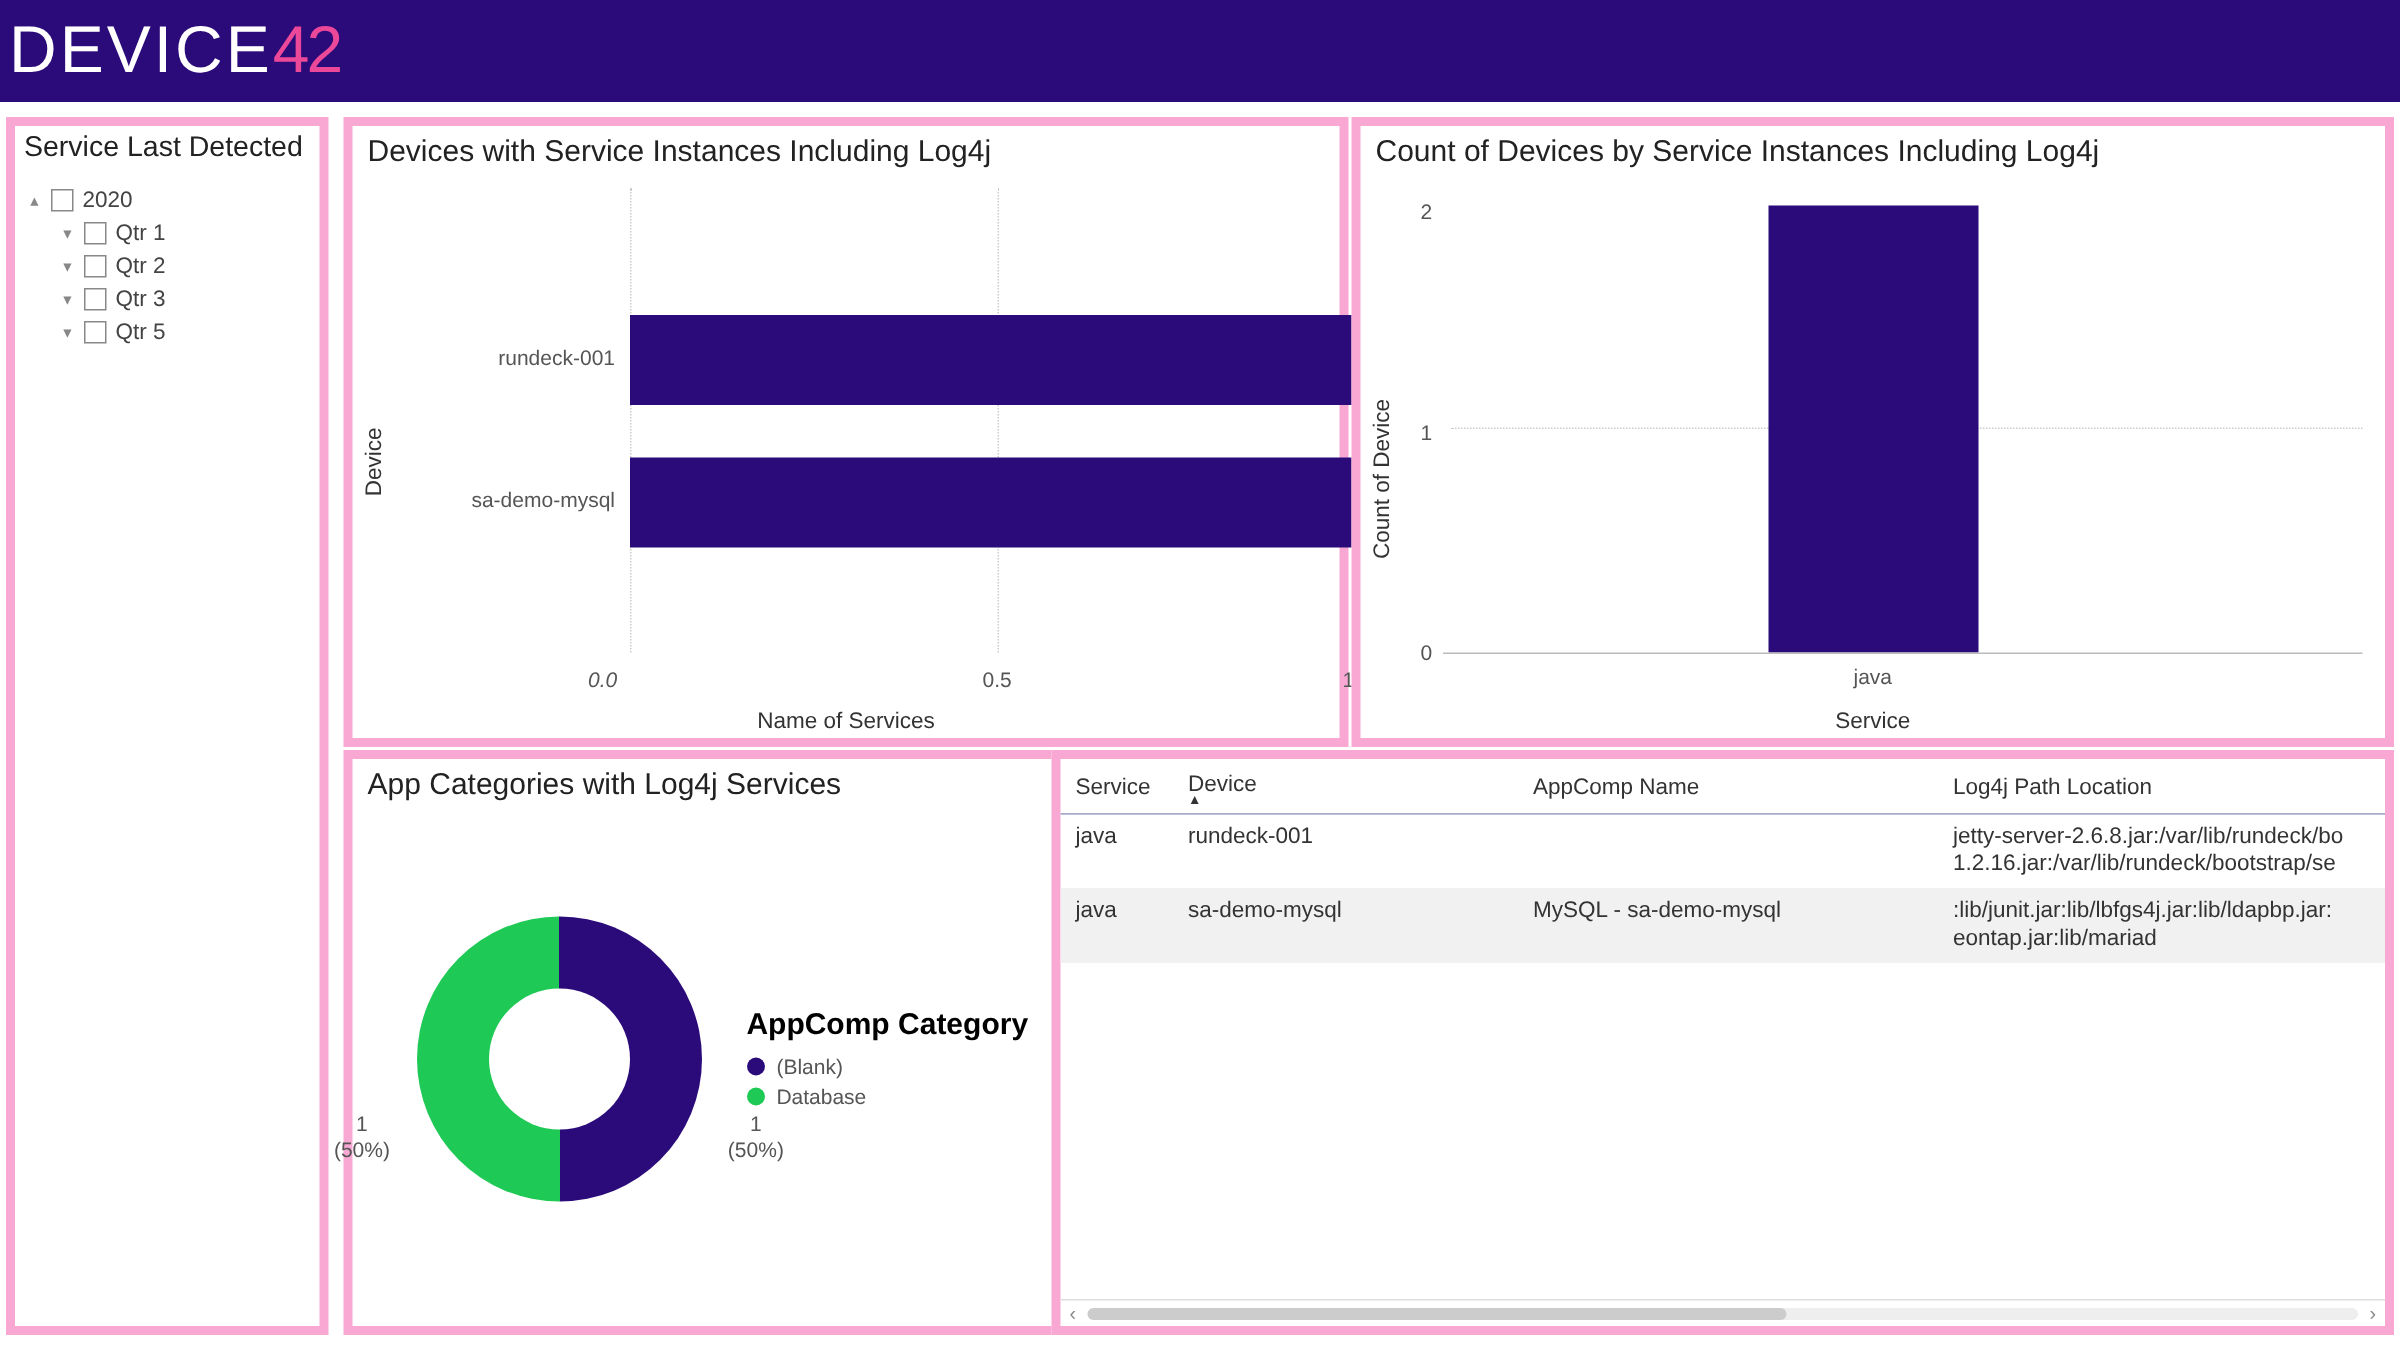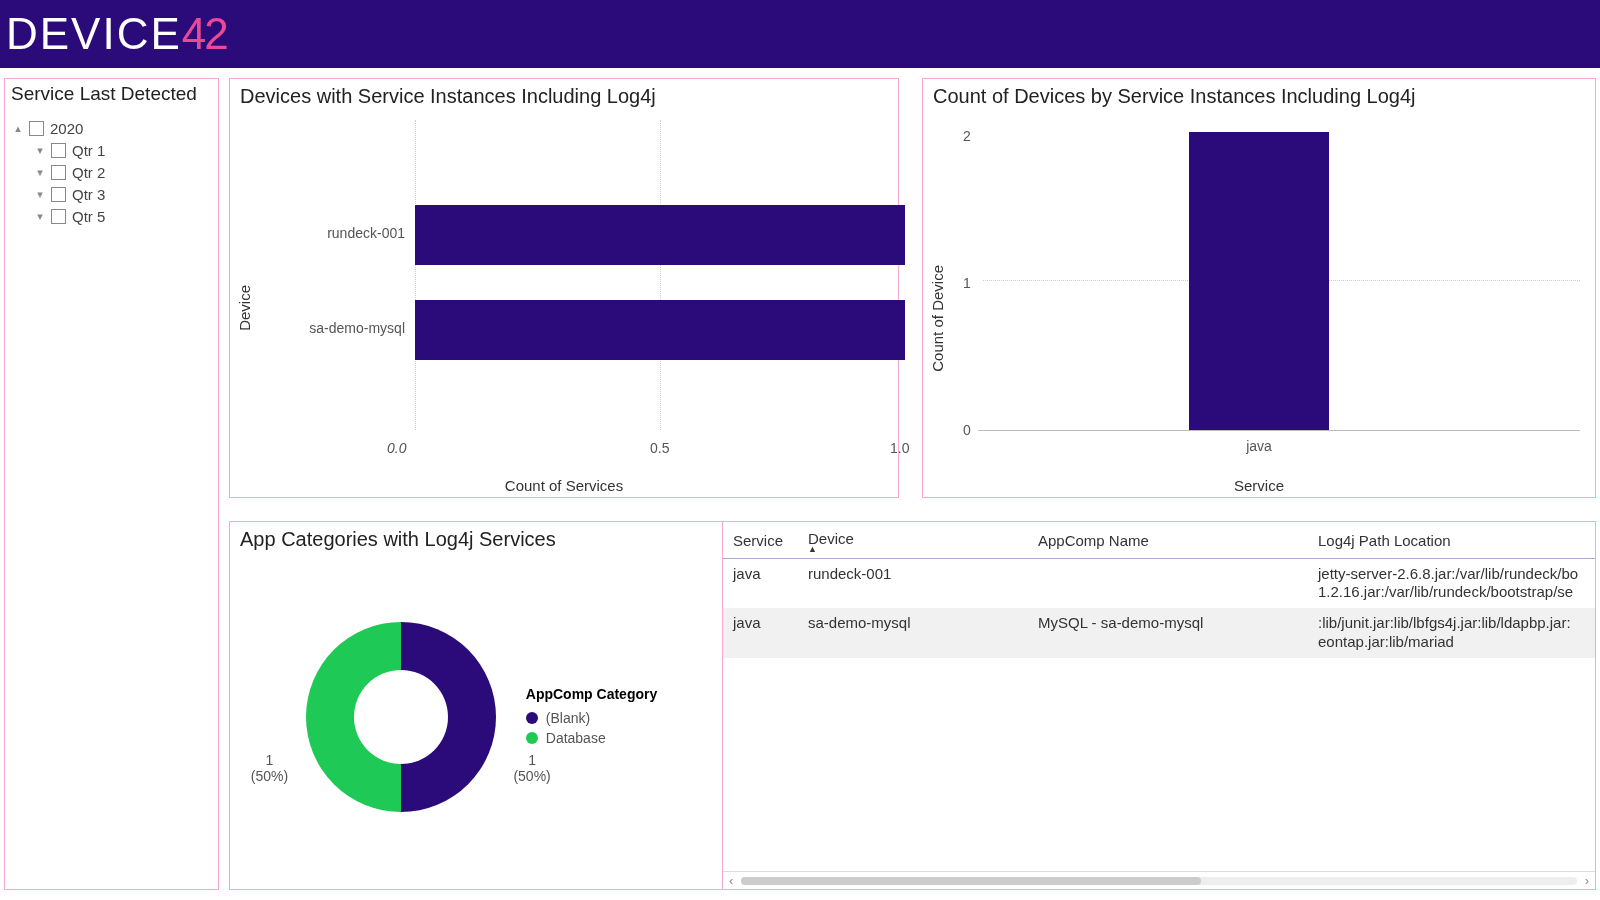--- a/index.html
+++ b/index.html
@@ -29,21 +29,21 @@
   .logo .d42 { font-weight: 300; }
   .logo .num { color: #ec4899; font-weight: 400; letter-spacing: -2px; }
   .content {
     display: grid;
     grid-template-columns: 215px 1fr;
     gap: 10px;
     padding: 10px 4px;
     height: calc(100% - 68px);
   }
   .panel {
-    border: 1px solid #f9a8d4;
+    border: 6px solid #f9a8d4;
     background: #fff;
     position: relative;
   }
   .panel-title {
     font-size: 20px;
     font-weight: 400;
     color: #222;
     padding: 6px 10px 2px;
   }
   
@@ -57,37 +57,37 @@
   .tree-check {
     width: 15px; height: 15px; border: 1px solid #888; margin: 0 6px 0 2px;
     display:inline-block;
   }
   .tree-indent { width: 22px; display:inline-block; }
   
   .right {
     display: grid;
     grid-template-columns: 670px 1fr;
     grid-template-rows: 420px 1fr;
-    gap: 23px;
+    gap: 2px;
   }
   .axis-label { font-size: 15px; color: #333; }
   .tick { font-size: 14px; color: #555; }
   .rot { writing-mode: vertical-rl; transform: rotate(180deg); }
   
   .donut-wrap { display:flex; align-items:center; justify-content:center; height: calc(100% - 40px); gap: 30px; padding: 0 20px; }
   .donut {
     width: 190px; height: 190px; border-radius: 50%;
     background: conic-gradient(#2b0a7a 0deg 180deg, #1fc955 180deg 360deg);
     position: relative;
   }
   .donut::after {
     content: ""; position:absolute; inset: 48px; background:#fff; border-radius:50%;
   }
   .donut-label { position:absolute; font-size:14px; color:#555; line-height:1.2; text-align:center; }
-  .legend-title { font-weight: 600; font-size: 14px; margin-bottom: 6px; }
+  .legend-title { font-weight: 600; font-size: 20px; margin-bottom: 6px; }
   .legend-row { display:flex; align-items:center; font-size:14px; color:#555; padding: 2px 0; }
   .swatch { width: 12px; height: 12px; border-radius: 50%; margin-right: 8px; }
   
   .table-panel { overflow:hidden; display:flex; flex-direction:column; }
   .tbl { width: 100%; border-collapse: collapse; font-size: 15px; color:#333; }
   .tbl th { text-align:left; font-weight:400; padding: 8px 10px 6px; border-bottom: 1px solid #aac; position:relative; }
   .tbl th .sort { font-size: 9px; color:#333; display:block; line-height:0.5; }
   .tbl td { padding: 6px 10px; vertical-align: top; line-height:1.25; }
   .tbl tr.alt td { background: #f1f1f1; }
   .hscroll { height: 18px; border-top: 1px solid #ddd; display:flex; align-items:center; padding: 0 6px; color:#888; font-size:13px; margin-top:auto; }
@@ -157,21 +157,21 @@
 
         <div style="position:absolute; left:185px; top:10px; width:0; height:310px; border-left:1px dotted #ccc;"></div>
         <div style="position:absolute; left:430px; top:10px; width:0; height:310px; border-left:1px dotted #ccc;"></div>
 
         <div style="position:absolute; left:185px; top:95px; height:60px; width:490px; background:#2b0a7a;"></div>
         <div style="position:absolute; left:185px; top:190px; height:60px; width:490px; background:#2b0a7a;"></div>
 
         <div class="tick" style="position:absolute; left:157px; top:330px;font-style:italic;">0.0</div>
         <div class="tick" style="position:absolute; left:420px; top:330px;text-align:center;">0.5</div>
         <div class="tick" style="position:absolute; left:660px; top:330px;">1.0</div>
-        <div class="axis-label" style="position:absolute; left:50%; transform:translateX(-50%); bottom:4px;">Count of Services</div>
+        <div class="axis-label" style="position:absolute; left:50%; transform:translateX(-50%); bottom:4px;">Name of Services</div>
       </div>
     </div>
 
     <div class="panel">
       <div class="panel-title">Count of Devices by Service Instances Including Log4j</div>
       <div class="vbar-area">
         <div class="axis-label rot" style="position:absolute; left:6px; top:40%;">Count of Device</div>
 
         <div class="tick" style="position:absolute; left:40px; top:18px;">2</div>
         <div class="tick" style="position:absolute; left:40px; top:165px;">1</div>

